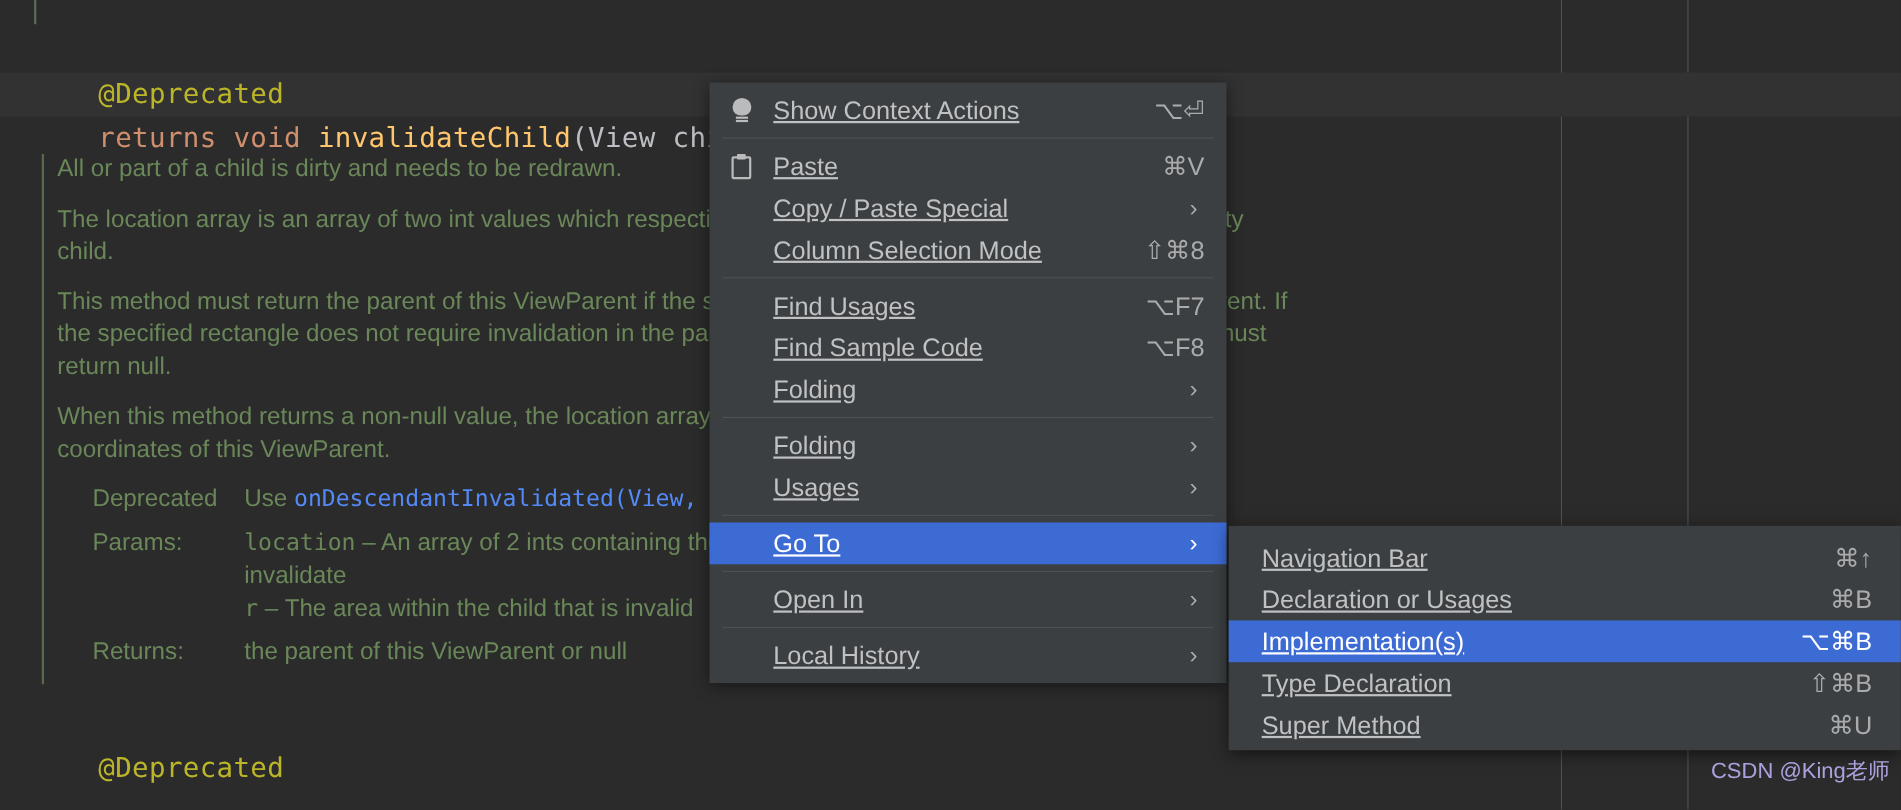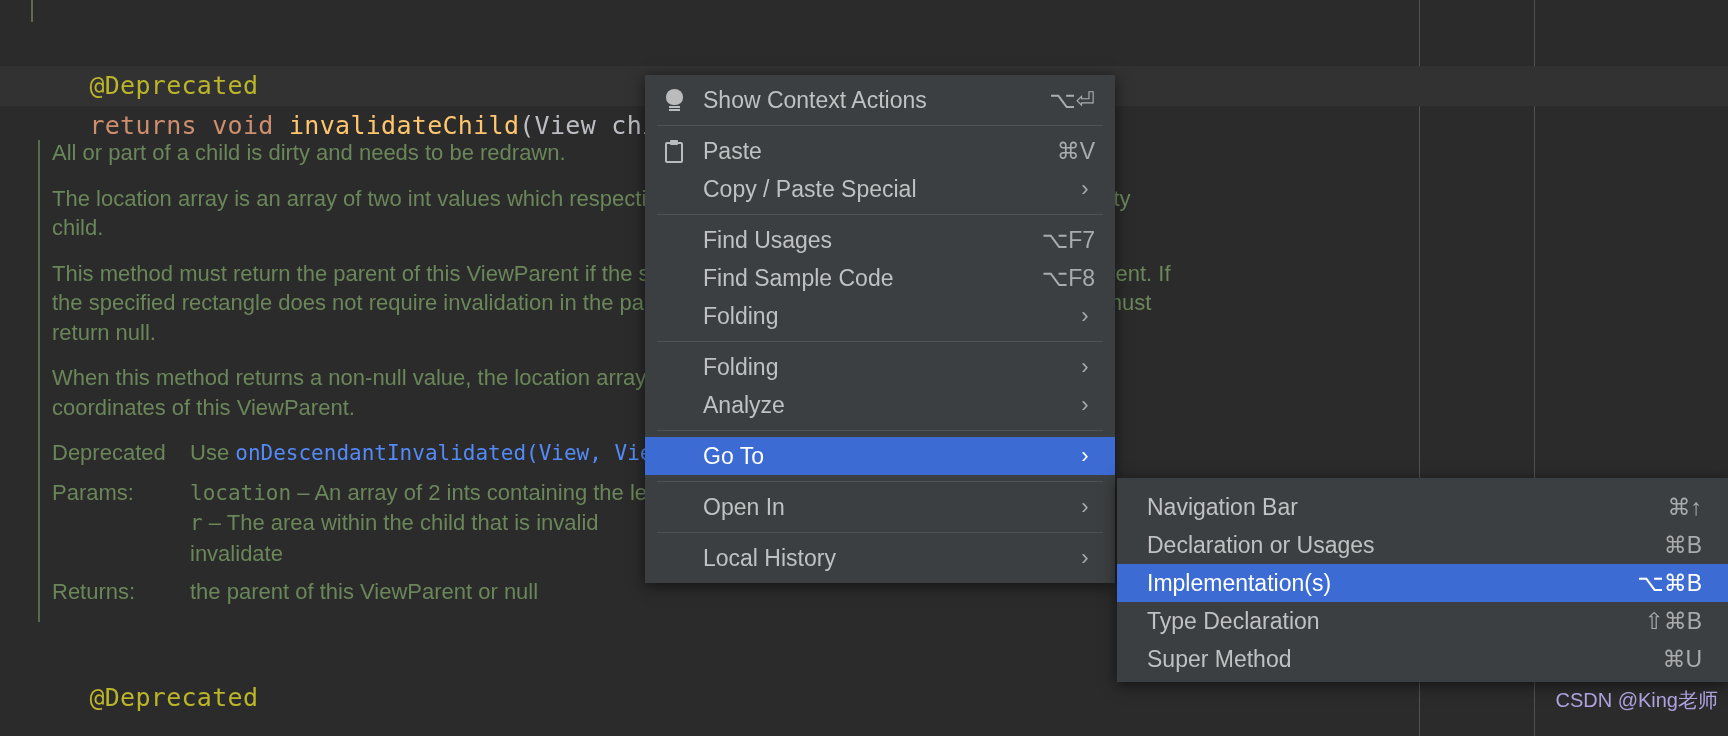--- a/index.html
+++ b/index.html
@@ -80,21 +80,21 @@
     right: 0;
     color: #6A8759;
     font-size: 22px;
     line-height: 29.5px;
   }
   .doc-p { margin: 0 0 16px 0; white-space: nowrap; }
   .doc-p.wrap { white-space: normal; width: 1130px; }
   .doc-mono { font-family: "DejaVu Sans Mono", monospace; font-size: 21px; }
   .doc-link { color: #548AF7; font-family: "DejaVu Sans Mono", monospace; font-size: 21px; }
   .doc-tagrow { display: flex; margin: 0 0 9px 0; white-space: nowrap; }
-  .doc-tagname { width: 138px; flex: none; }
+  .doc-tagname { width: 138px; flex: none; margin-left: 32px; }
   .doc-tagval { flex: 1 1 auto; }
   .doc-sub { white-space: nowrap; }
 
   
   .menu {
     position: absolute;
     background: #3C3F41;
     box-shadow: 0 3px 14px rgba(0,0,0,0.55);
     padding: 6px 0;
     box-sizing: border-box;
@@ -114,21 +114,21 @@
     background: #3D6BD4;
     color: #FFFFFF;
   }
   .mi-icon {
     width: 58px;
     flex: none;
     display: flex;
     align-items: center;
     justify-content: center;
   }
-  .mi-label { flex: 1 1 auto; white-space: nowrap; }
+  .mi-label { flex: 1 1 auto; white-space: nowrap; text-decoration: underline; }
   .mi-shortcut {
     flex: none;
     color: #A9ABAD;
     font-size: 23px;
     white-space: nowrap;
     padding-left: 28px;
   }
   .menu-item.selected .mi-shortcut { color: #FFFFFF; }
   .mi-arrow {
     flex: none;
@@ -250,26 +250,26 @@
       </div>
 
       <div class="doc-tagrow">
         <span class="doc-tagname">Params:</span>
         <span class="doc-tagval">
           <div class="doc-sub">
             <span class="doc-mono">location</span>
             <span>–</span>
             <span>An array of 2 ints containing the left and top coordinates of the child to</span>
           </div>
+          <div class="doc-sub">invalidate</div>
           <div class="doc-sub">
             <span class="doc-mono">r</span>
             <span>–</span>
             <span>The area within the child that is invalid</span>
           </div>
-          <div class="doc-sub">invalidate</div>
         </span>
       </div>
 
       <div class="doc-tagrow">
         <span class="doc-tagname">Returns:</span>
         <span class="doc-tagval">the parent of this ViewParent or null</span>
       </div>
     </div>
   </div>
 </div>
@@ -300,20 +300,25 @@
     <span class="mi-label">Paste</span>
     <span class="mi-shortcut">⌘V</span>
   </div>
 
   <div class="menu-item">
     <span class="mi-icon"></span>
     <span class="mi-label">Copy / Paste Special</span>
     <span class="mi-arrow">›</span>
   </div>
 
+  <div class="menu-item">
+    <span class="mi-icon"></span>
+    <span class="mi-label">Column Selection Mode</span>
+    <span class="mi-shortcut">⇧⌘8</span>
+  </div>
 
   <div class="menu-sep"></div>
 
   <div class="menu-item">
     <span class="mi-icon"></span>
     <span class="mi-label">Find Usages</span>
     <span class="mi-shortcut">⌥F7</span>
   </div>
 
   <div class="menu-item">
@@ -331,21 +336,21 @@
   <div class="menu-sep"></div>
 
   <div class="menu-item">
     <span class="mi-icon"></span>
     <span class="mi-label">Folding</span>
     <span class="mi-arrow">›</span>
   </div>
 
   <div class="menu-item">
     <span class="mi-icon"></span>
-    <span class="mi-label">Analyze</span>
+    <span class="mi-label">Usages</span>
     <span class="mi-arrow">›</span>
   </div>
 
   <div class="menu-sep"></div>
 
   <div class="menu-item selected">
     <span class="mi-icon"></span>
     <span class="mi-label">Go To</span>
     <span class="mi-arrow">›</span>
   </div>

